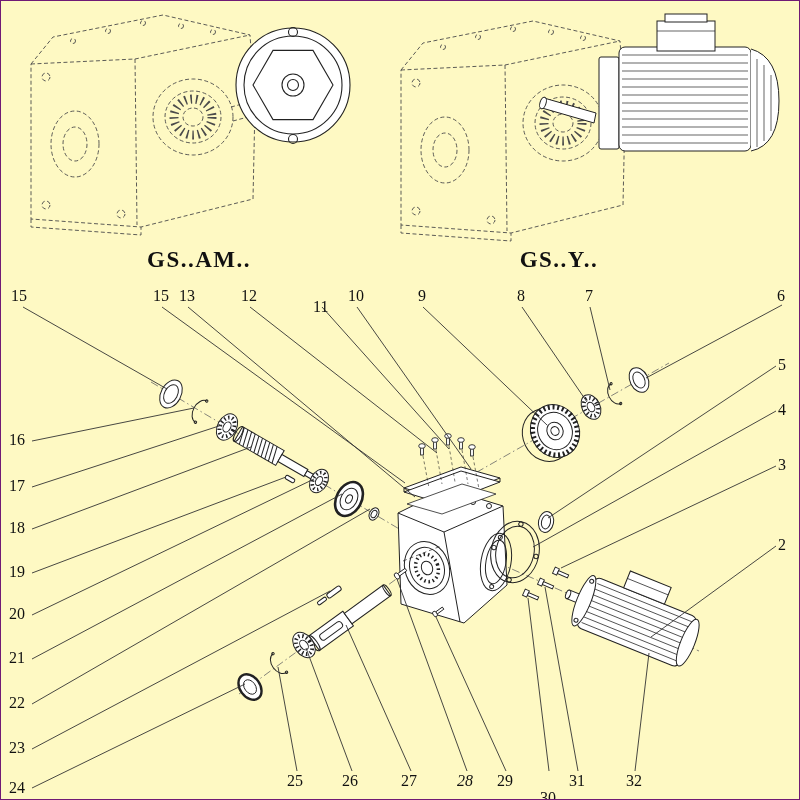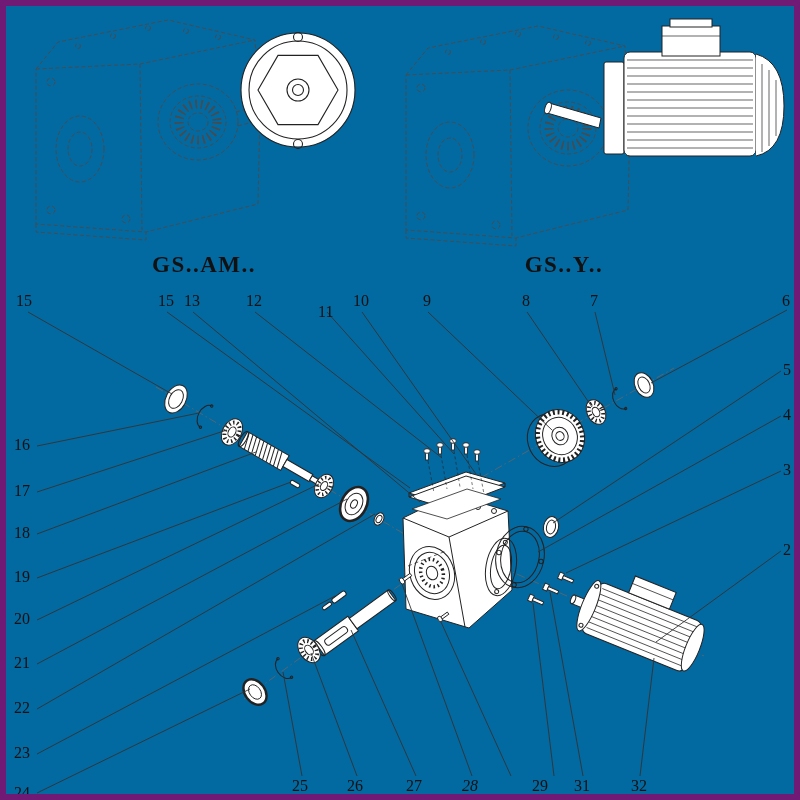--- a/index.html
+++ b/index.html
@@ -1,18 +1,18 @@
 <!DOCTYPE html>
 <html><head>
 <meta charset="utf-8">
 <style>
   * { margin:0; padding:0; box-sizing:border-box; }
   html,body { width:800px; height:800px; background:#fff; }
   body { font-family:"Liberation Serif", serif; }
-  .page { position:relative; width:800px; height:800px; background:#0369a1; border:6px solid #701a75; overflow:hidden; }
+  .page { position:relative; width:800px; height:800px; background:#fef9c3; border:1px solid #701a75; overflow:hidden; }
   .art { position:absolute; left:0; top:0; }
   .variant-label { position:absolute; font-weight:bold; font-size:23px; letter-spacing:1.5px; color:#111; text-align:center; width:140px; }
   .callout { position:absolute; font-size:16px; line-height:1; color:#111; user-select:none; }
 </style>
 </head>
 <body>
 
 <div class="page">
 
 <svg class="art" width="800" height="800" viewBox="0 0 800 800">
@@ -373,19 +373,19 @@
   <span class="callout" style="left:8px;   top:563px;">19</span>
   <span class="callout" style="left:8px;   top:605px;">20</span>
   <span class="callout" style="left:8px;   top:649px;">21</span>
   <span class="callout" style="left:8px;   top:694px;">22</span>
   <span class="callout" style="left:8px;   top:739px;">23</span>
   <span class="callout" style="left:8px;   top:779px;">24</span>
   <span class="callout" style="left:286px; top:772px;">25</span>
   <span class="callout" style="left:341px; top:772px;">26</span>
   <span class="callout" style="left:400px; top:772px;">27</span>
   <span class="callout" style="left:456px; top:772px;font-style:italic;">28</span>
-  <span class="callout" style="left:496px; top:772px;margin-left:30px;">29</span>
+  <span class="callout" style="left:496px; top:772px;">29</span>
   <span class="callout" style="left:539px; top:772px;margin-top:17px;">30</span>
   <span class="callout" style="left:568px; top:772px;">31</span>
   <span class="callout" style="left:625px; top:772px;">32</span>
 </div>
 
 </div>
 
 </body></html>

